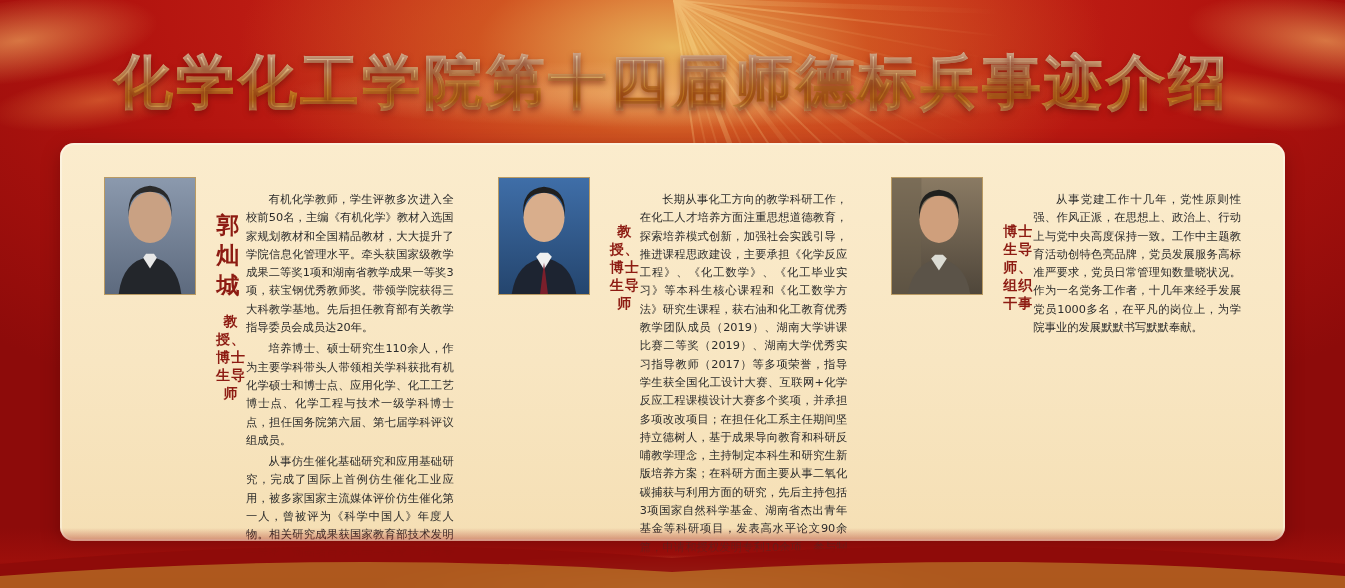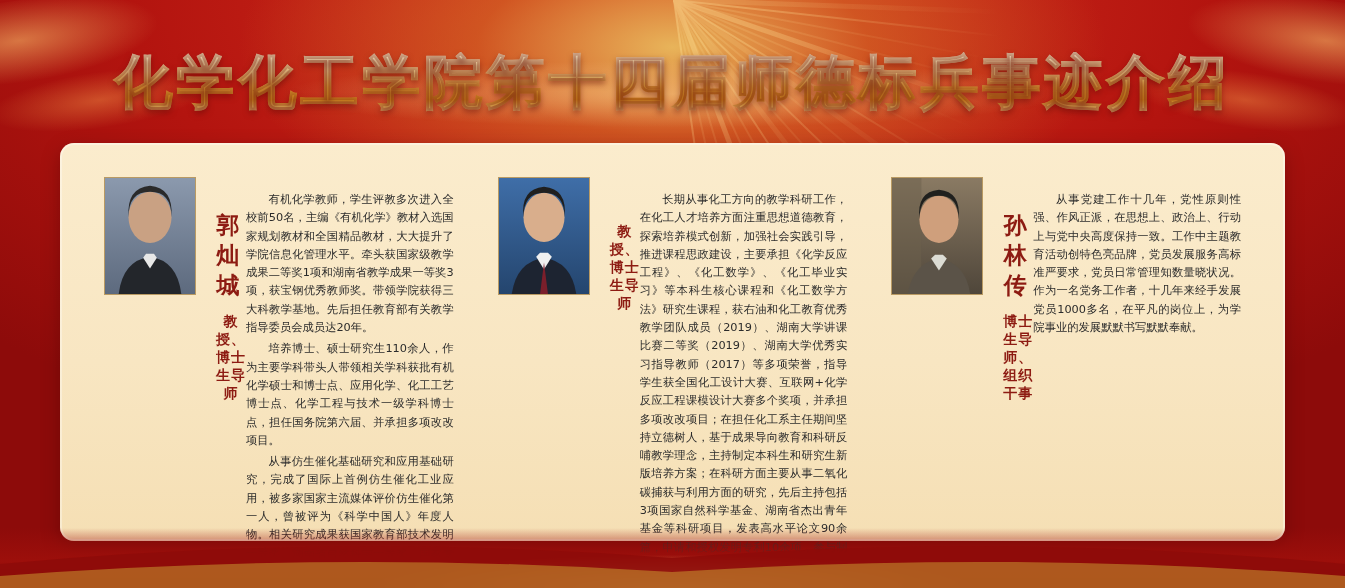--- a/index.html
+++ b/index.html
@@ -266,21 +266,21 @@
               <path d="M39 81 l7 11 l7 -11 l-3 -4 h-8z" fill="#e8e8e8"></path>
             </svg>
           </div>
           <div class="name-block">
             <div class="p-name">郭灿城</div>
             <div class="p-title">教授、博士生导师</div>
           </div>
         </div>
         <div class="body-text">
           <p>有机化学教师，学生评教多次进入全校前50名，主编《有机化学》教材入选国家规划教材和全国精品教材，大大提升了学院信息化管理水平。牵头获国家级教学成果二等奖1项和湖南省教学成果一等奖3项，获宝钢优秀教师奖。带领学院获得三大科教学基地。先后担任教育部有关教学指导委员会成员达20年。</p>
-          <p>培养博士、硕士研究生110余人，作为主要学科带头人带领相关学科获批有机化学硕士和博士点、应用化学、化工工艺博士点、化学工程与技术一级学科博士点，担任国务院第六届、并承担多项改改项目。</p>
+          <p>培养博士、硕士研究生110余人，作为主要学科带头人带领相关学科获批有机化学硕士和博士点、应用化学、化工工艺博士点、化学工程与技术一级学科博士点，担任国务院第六届、第七届学科评议组成员。</p>
           <p>从事仿生催化基础研究和应用基础研究，完成了国际上首例仿生催化工业应用，被多家国家主流媒体评价仿生催化第一人，曾被评为《科学中国人》年度人物。相关研究成果获国家教育部技术发明一等奖、湖南省自然科学一等奖、国家专利局优秀专利奖。担任湖南化学国家985建设一类平台主任、首席科学家，享受国务院政府特殊津贴。</p>
         </div>
       </div>
 
       <div class="col">
         <div class="person-head">
           <div class="photo">
             <svg viewBox="0 0 92 118" preserveAspectRatio="none" aria-hidden="true">
               <defs>
                 <linearGradient id="g2" x1="0" y1="0" x2="0" y2="1">
@@ -317,21 +317,20 @@
               </defs>
               <rect x="0" y="0" width="92" height="118" fill="url(#g3)"></rect>
               <rect x="0" y="0" width="30" height="118" fill="#6b5f4c" opacity=".5"></rect>
               <ellipse cx="48" cy="42" rx="20" ry="24" fill="#cf9f7c"></ellipse>
               <path d="M28 42 q0 -24 20 -24 q20 0 20 24 q3 -28 -20 -30 q-23 2 -20 30z" fill="#20201e"></path>
               <path d="M16 118 q6 -32 32 -36 q27 4 32 36z" fill="#5b5348"></path>
               <path d="M40 82 l8 12 l8 -12 l-4 -4 h-8z" fill="#dcdcd4"></path>
             </svg>
           </div>
           <div class="name-block">
-            <div class="p-name">孙林传</div>
             <div class="p-title">博士生导师、组织干事</div>
           </div>
         </div>
         <div class="body-text">
           <p>从事党建工作十几年，党性原则性强、作风正派，在思想上、政治上、行动上与党中央高度保持一致。工作中主题教育活动创特色亮品牌，党员发展服务高标准严要求，党员日常管理知数量晓状况。作为一名党务工作者，十几年来经手发展党员1000多名，在平凡的岗位上，为学院事业的发展默默书写默默奉献。</p>
         </div>
       </div>
 
     </div>
   </div>

